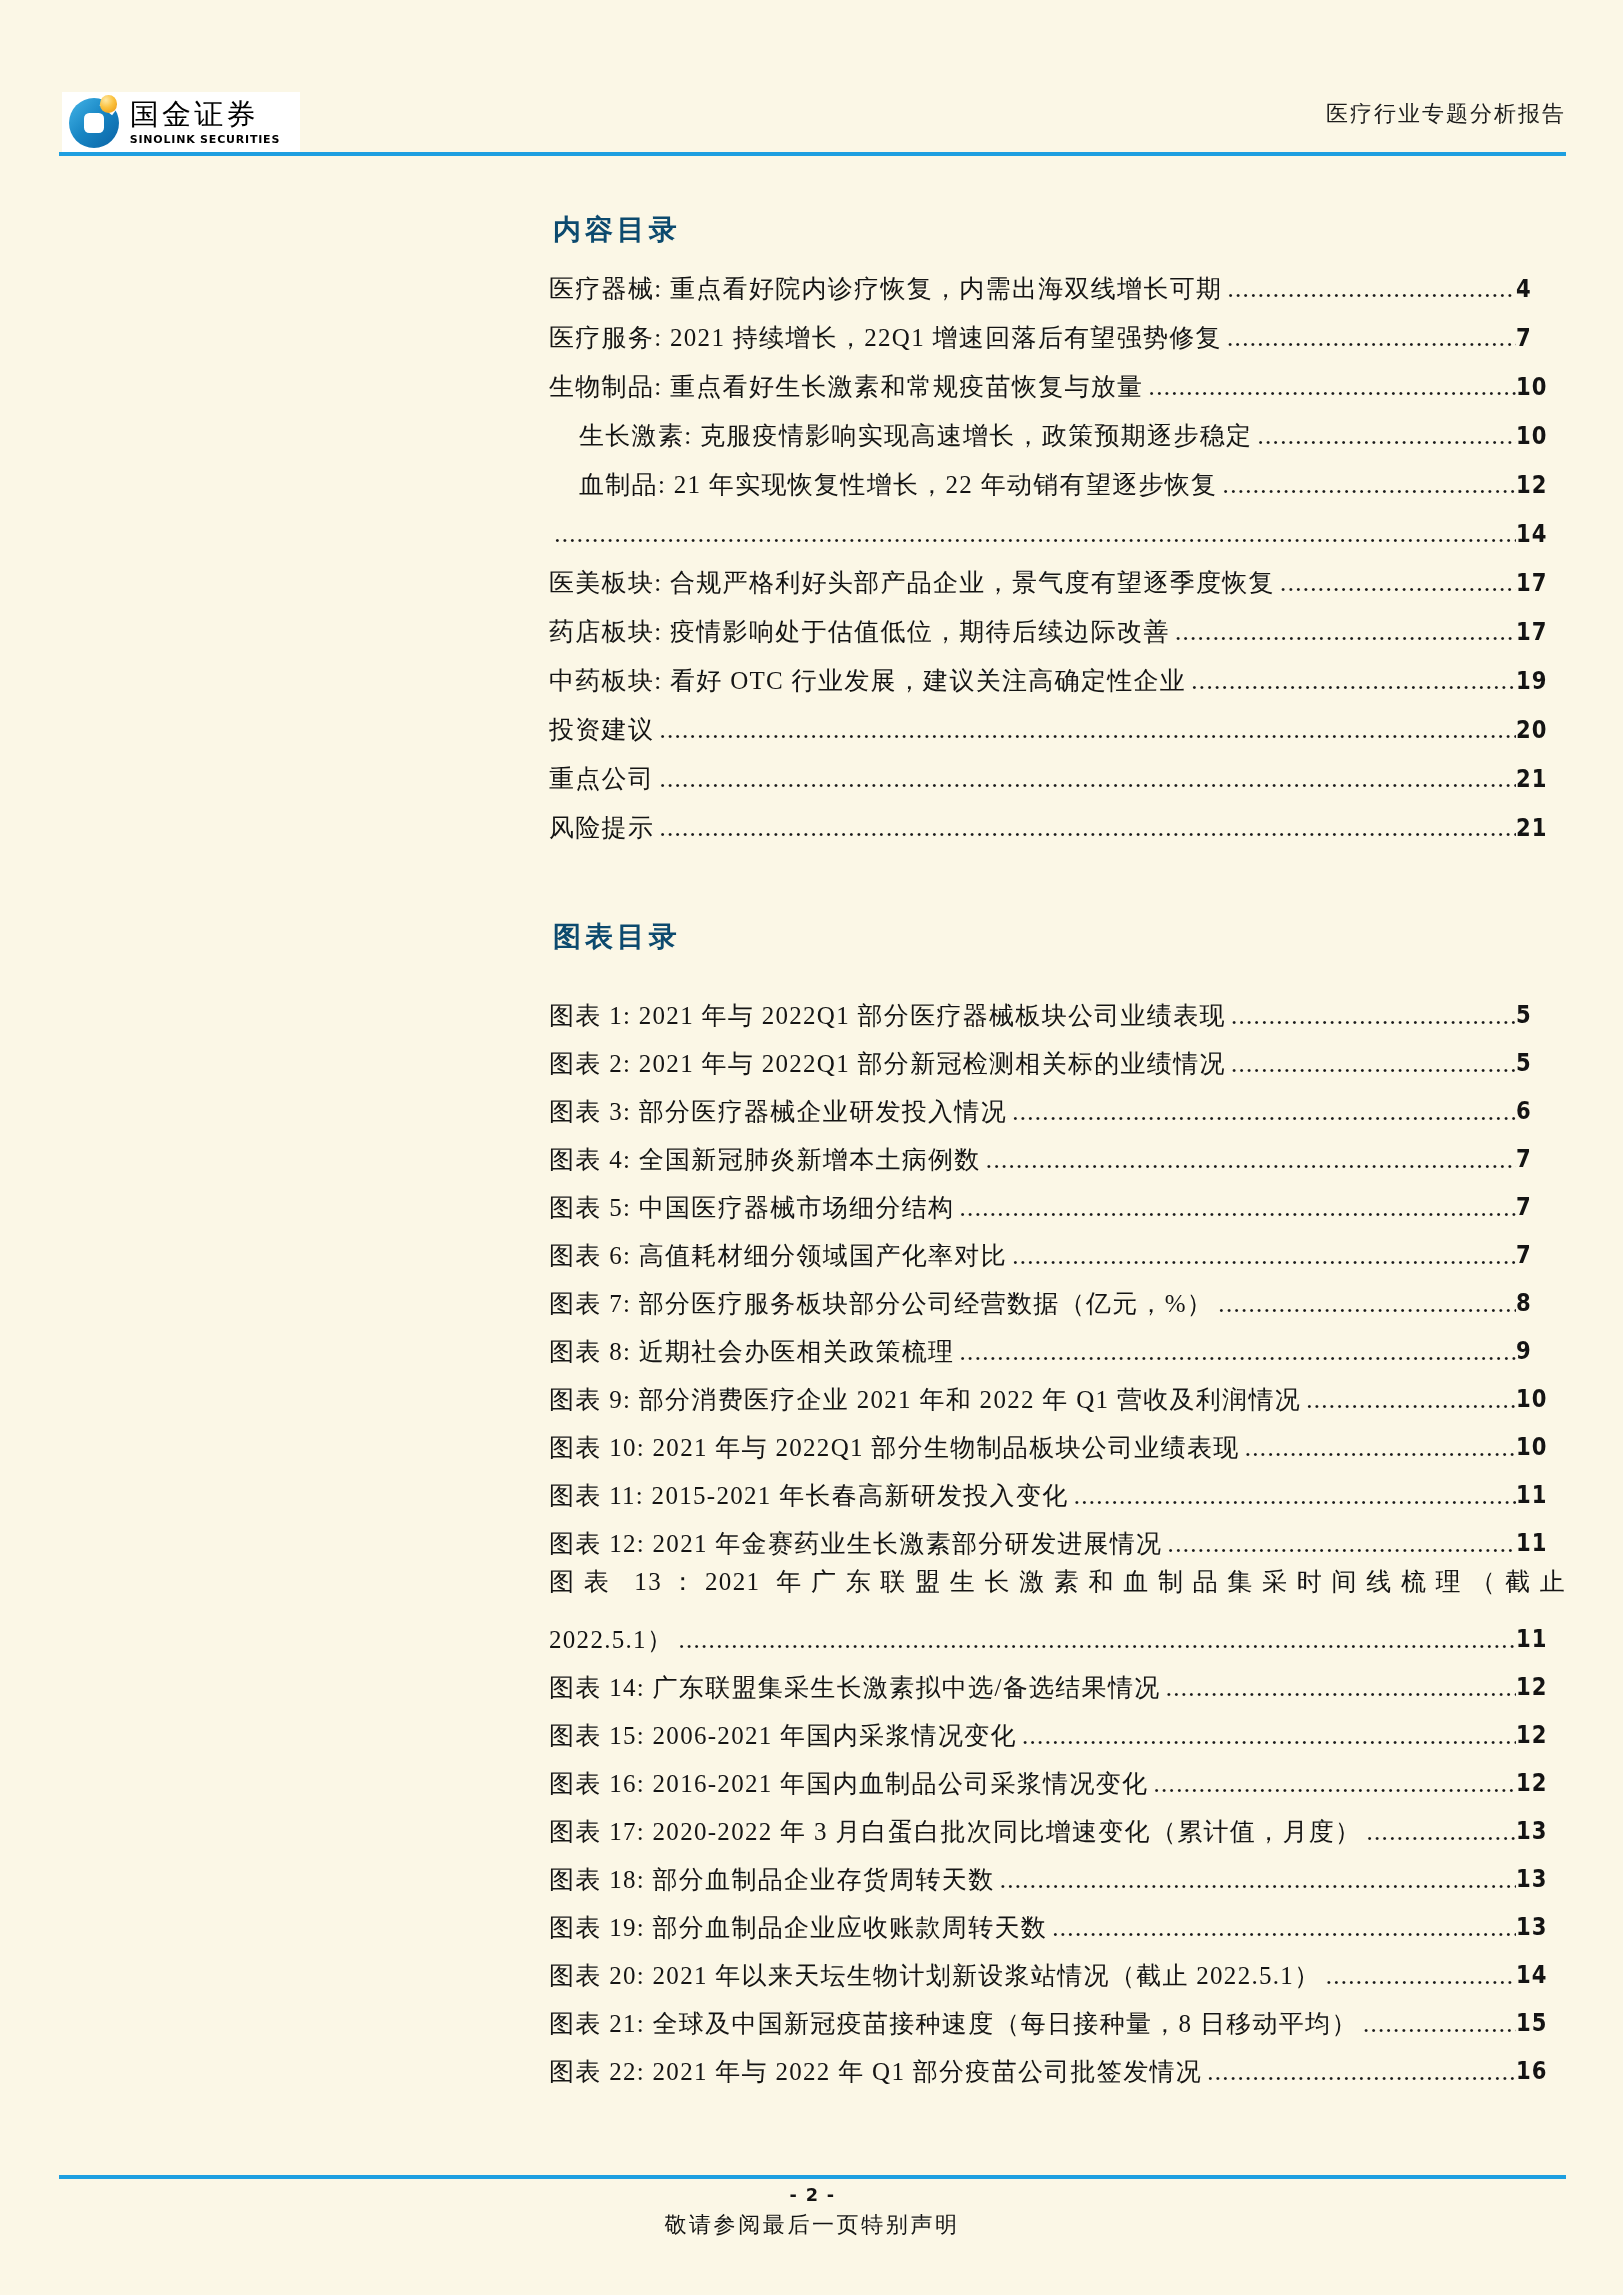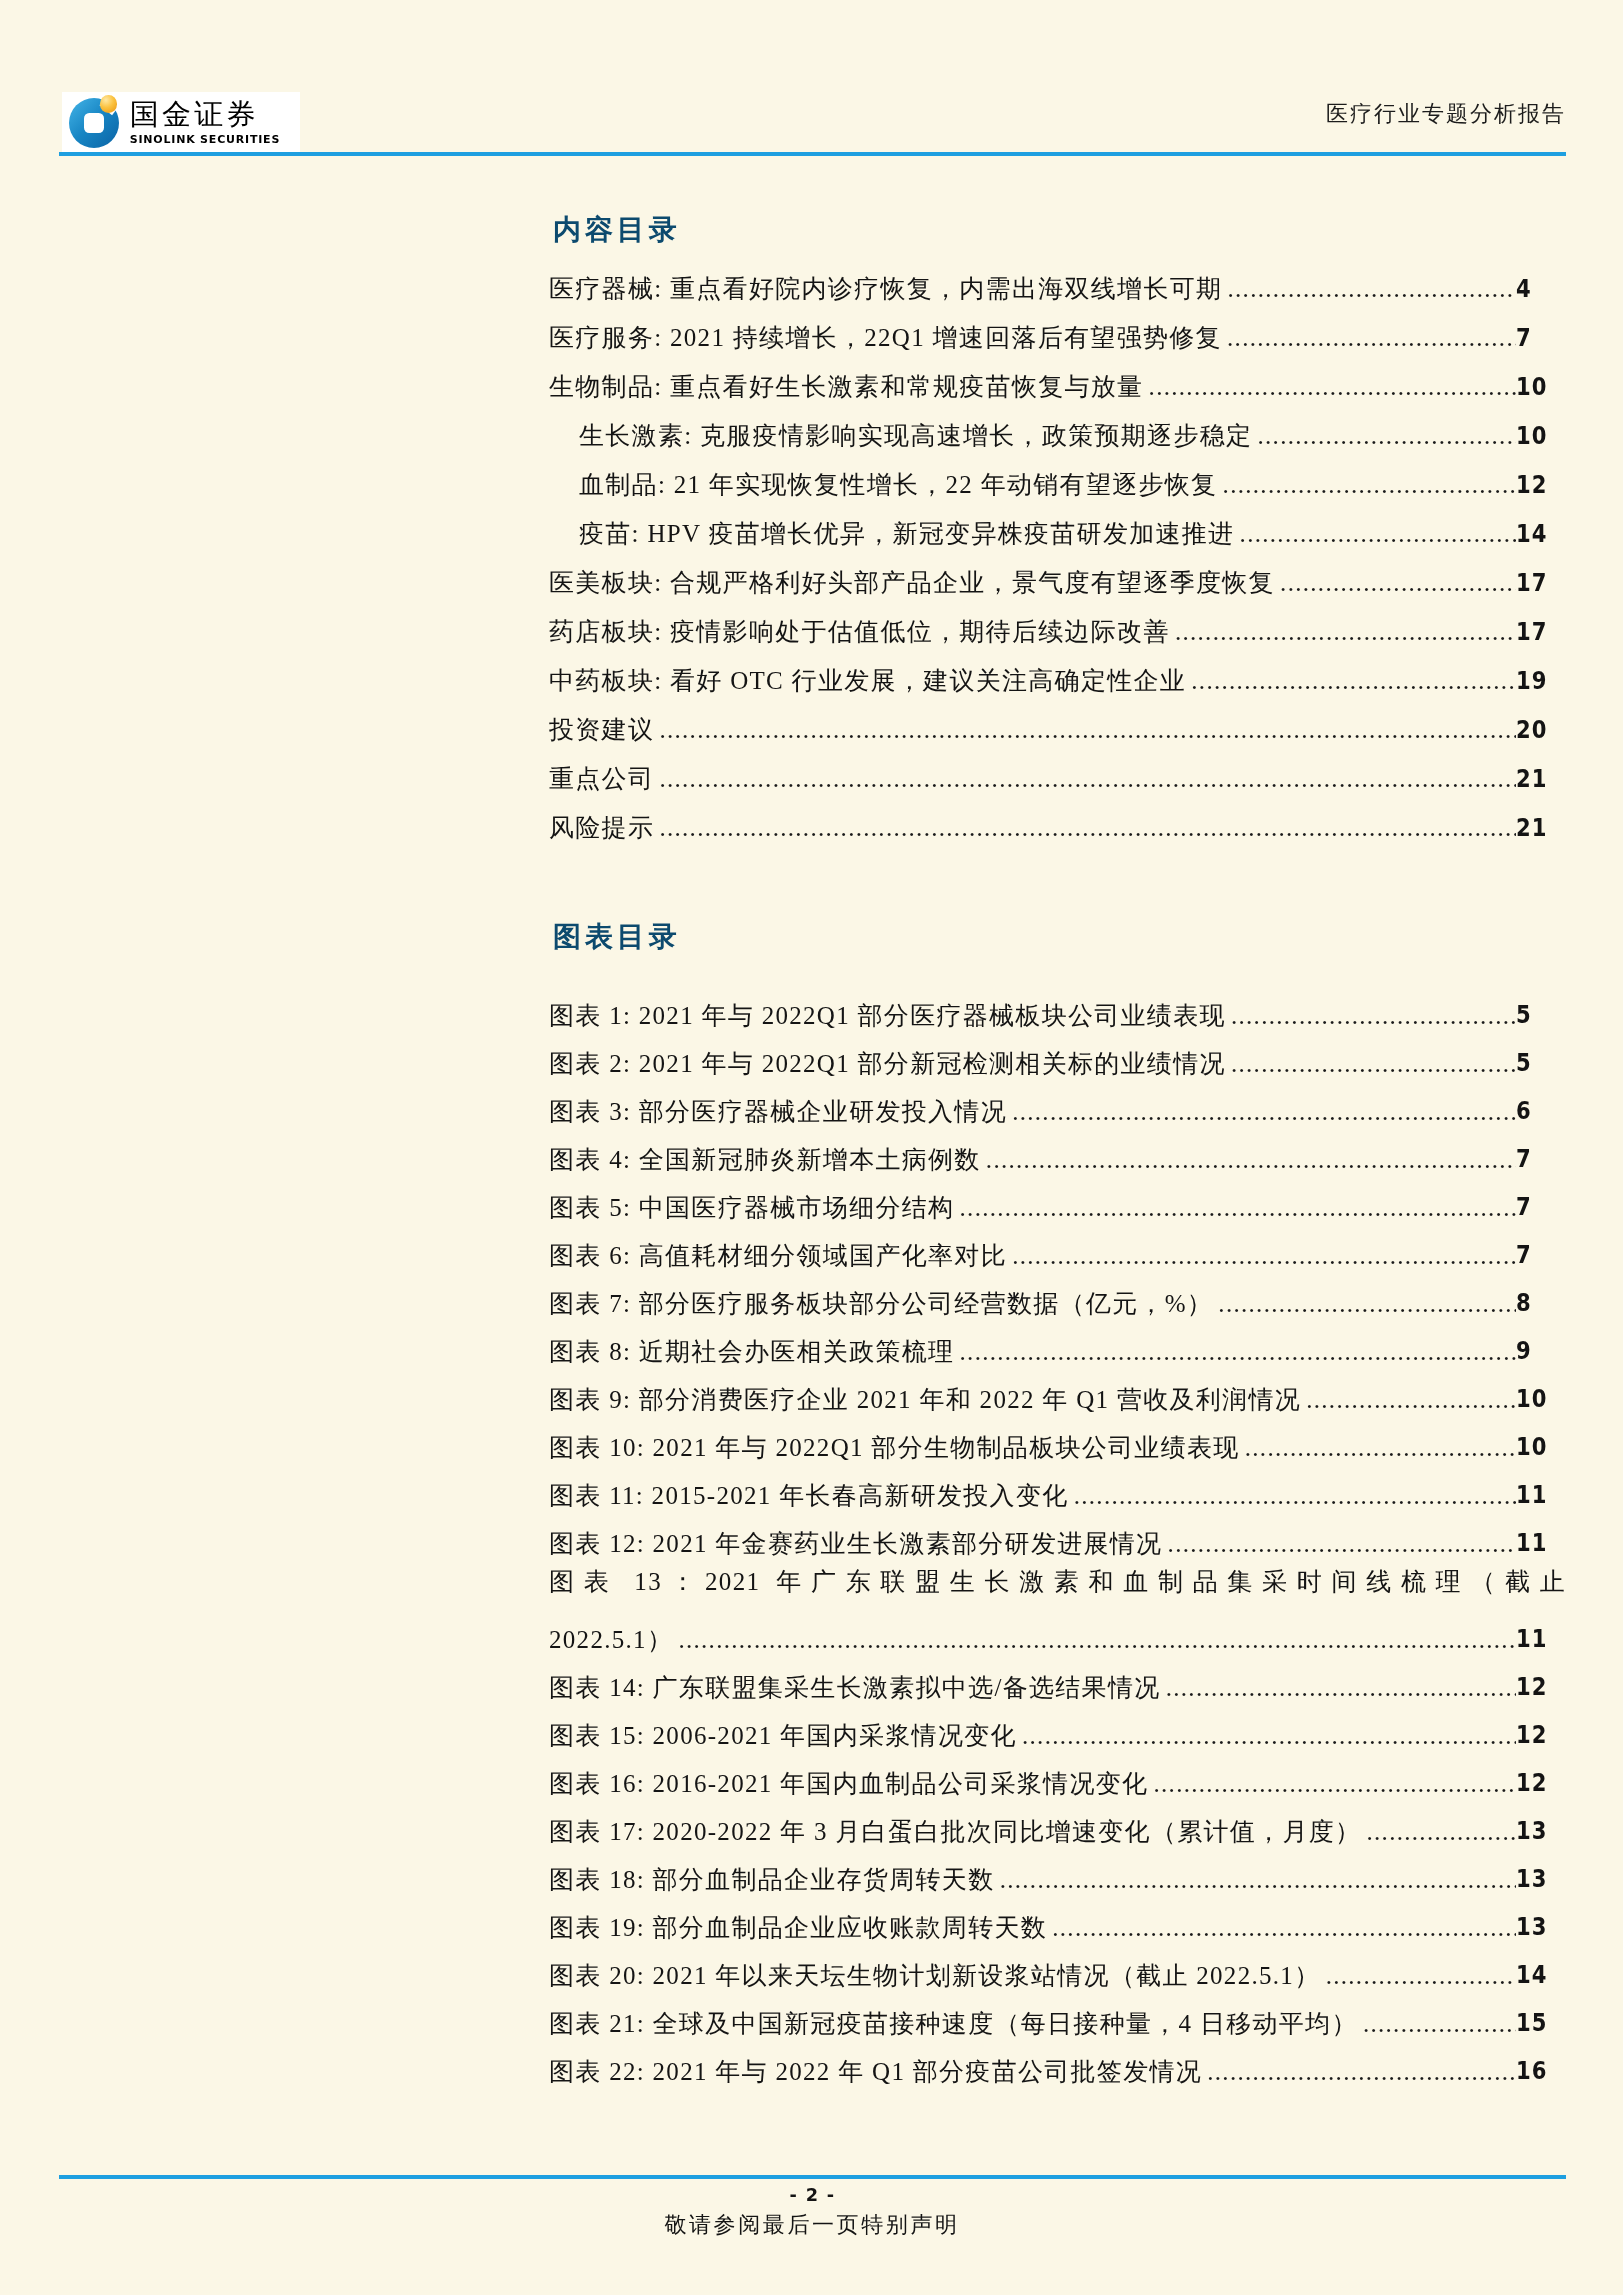--- a/index.html
+++ b/index.html
@@ -95,21 +95,20 @@
         <span class="label">生长激素: 克服疫情影响实现高速增长，政策预期逐步稳定</span>
         <span class="leader">....................................................................................................................................................................................................................................................................</span>
         <span class="pageno">10</span>
       </div>
       <div class="row indent">
         <span class="label">血制品: 21 年实现恢复性增长，22 年动销有望逐步恢复</span>
         <span class="leader">....................................................................................................................................................................................................................................................................</span>
         <span class="pageno">12</span>
       </div>
       <div class="row indent">
-        <span class="label">疫苗: HPV 疫苗增长优异，新冠变异株疫苗研发加速推进</span>
         <span class="leader">....................................................................................................................................................................................................................................................................</span>
         <span class="pageno">14</span>
       </div>
       <div class="row">
         <span class="label">医美板块: 合规严格利好头部产品企业，景气度有望逐季度恢复</span>
         <span class="leader">....................................................................................................................................................................................................................................................................</span>
         <span class="pageno">17</span>
       </div>
       <div class="row">
         <span class="label">药店板块: 疫情影响处于估值低位，期待后续边际改善</span>
@@ -237,21 +236,21 @@
         <span class="label">图表 19: 部分血制品企业应收账款周转天数</span>
         <span class="leader">....................................................................................................................................................................................................................................................................</span>
         <span class="pageno">13</span>
       </div>
       <div class="row">
         <span class="label">图表 20: 2021 年以来天坛生物计划新设浆站情况（截止 2022.5.1）</span>
         <span class="leader">....................................................................................................................................................................................................................................................................</span>
         <span class="pageno">14</span>
       </div>
       <div class="row">
-        <span class="label">图表 21: 全球及中国新冠疫苗接种速度（每日接种量，4 日移动平均）</span>
+        <span class="label">图表 21: 全球及中国新冠疫苗接种速度（每日接种量，8 日移动平均）</span>
         <span class="leader">....................................................................................................................................................................................................................................................................</span>
         <span class="pageno">15</span>
       </div>
       <div class="row">
         <span class="label">图表 22: 2021 年与 2022 年 Q1 部分疫苗公司批签发情况</span>
         <span class="leader">....................................................................................................................................................................................................................................................................</span>
         <span class="pageno">16</span>
       </div>
     </div>
 

